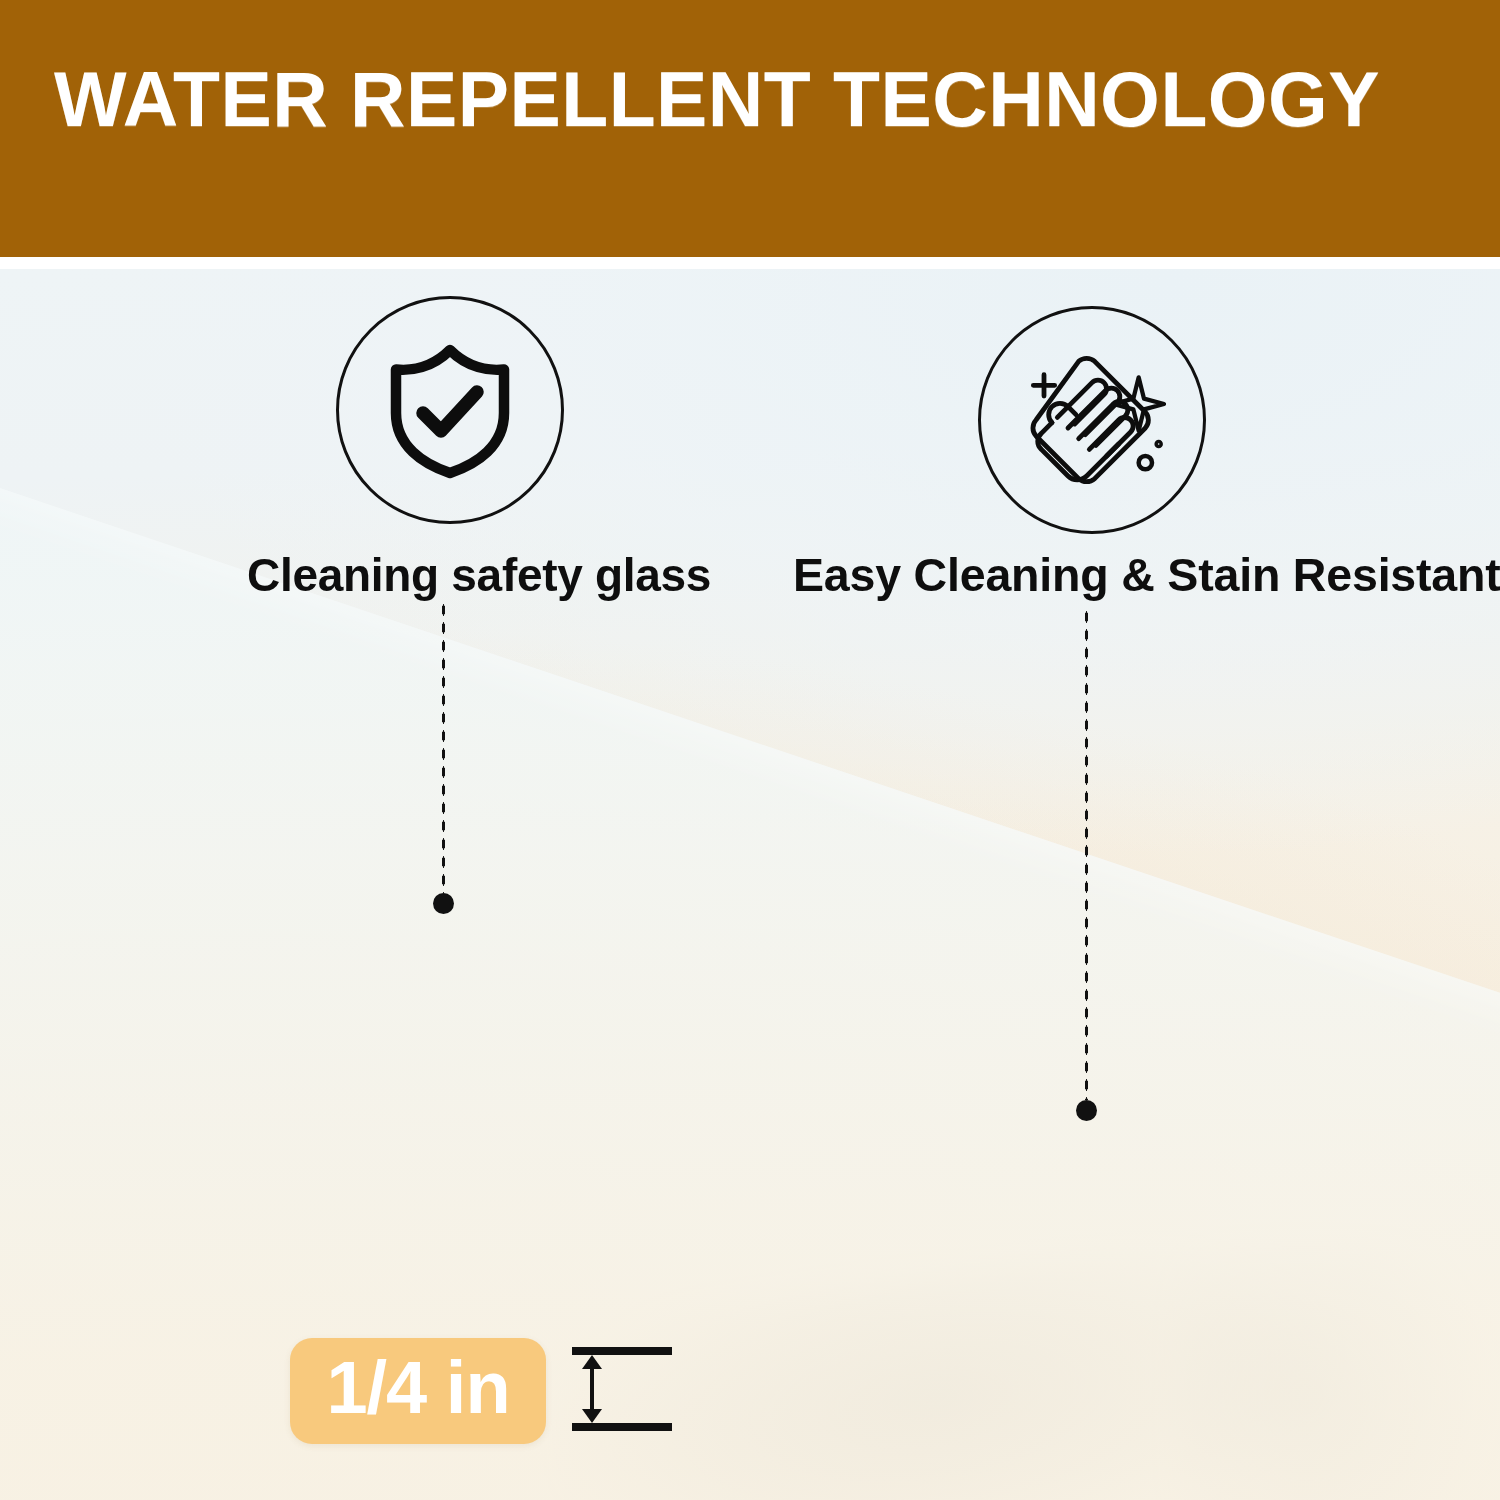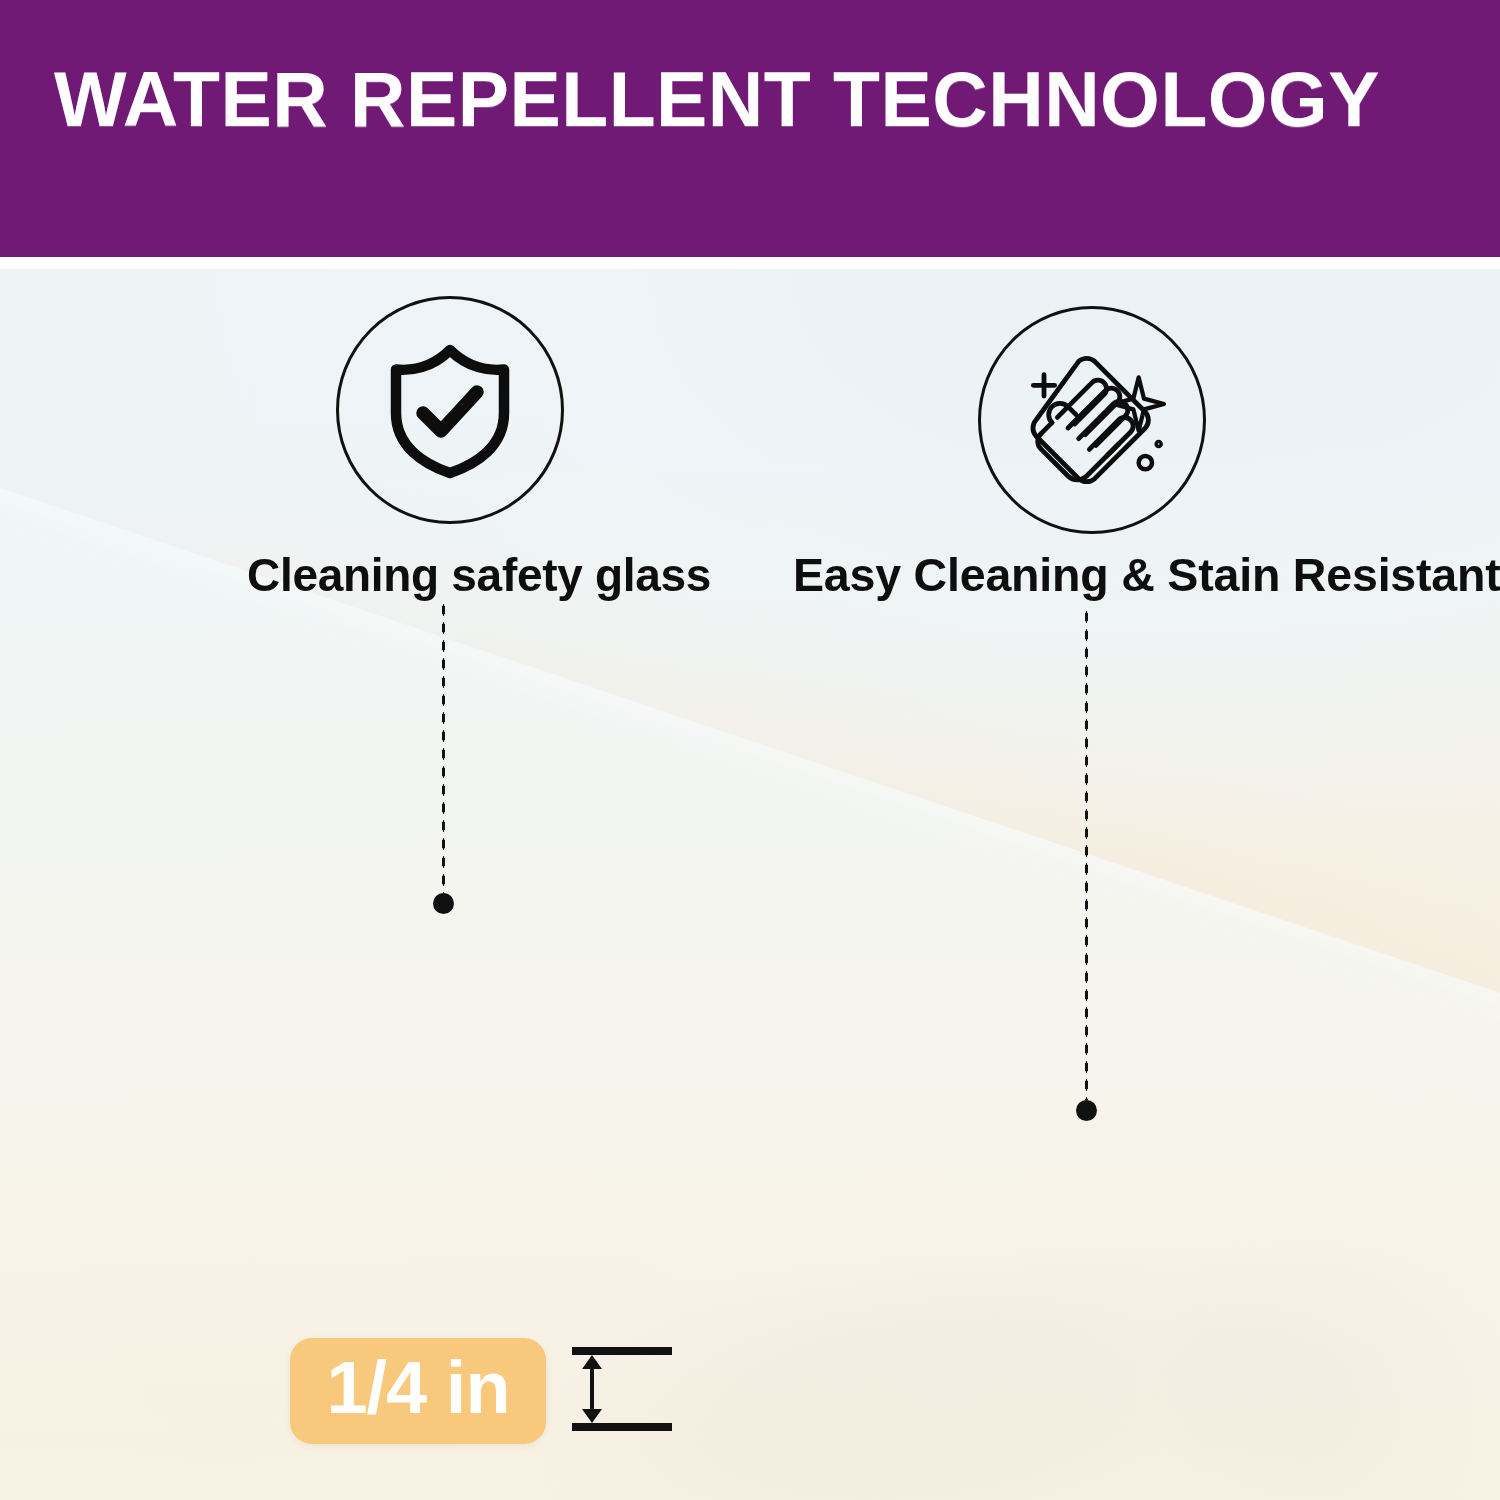--- a/index.html
+++ b/index.html
@@ -6,21 +6,21 @@
   body{
     width:1500px;height:1500px;overflow:hidden;
     font-family:"Liberation Sans","DejaVu Sans",sans-serif;
     background:#ffffff;
   }
   #page{position:relative;width:1500px;height:1500px;overflow:hidden;background:#fff;}
 
   
   .header-band{
     position:absolute;left:0;top:0;width:1500px;height:257px;
-    background:#701a75;
+    background:#a16207;
     overflow:hidden;
   }
   .header-title{
     position:absolute;left:54px;top:56px;
     width:1420px;
     color:#ffffff;
     font-family:"Liberation Sans Narrow","Liberation Sans",sans-serif;
     font-weight:700;
     font-size:78px;
     line-height:86px;

